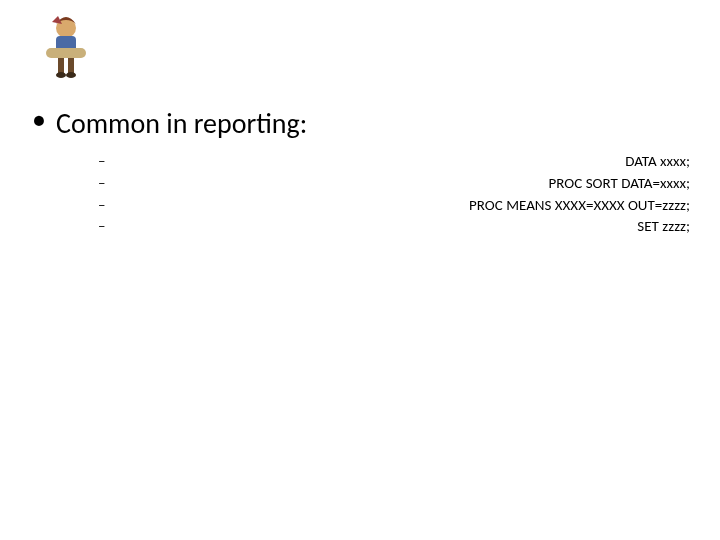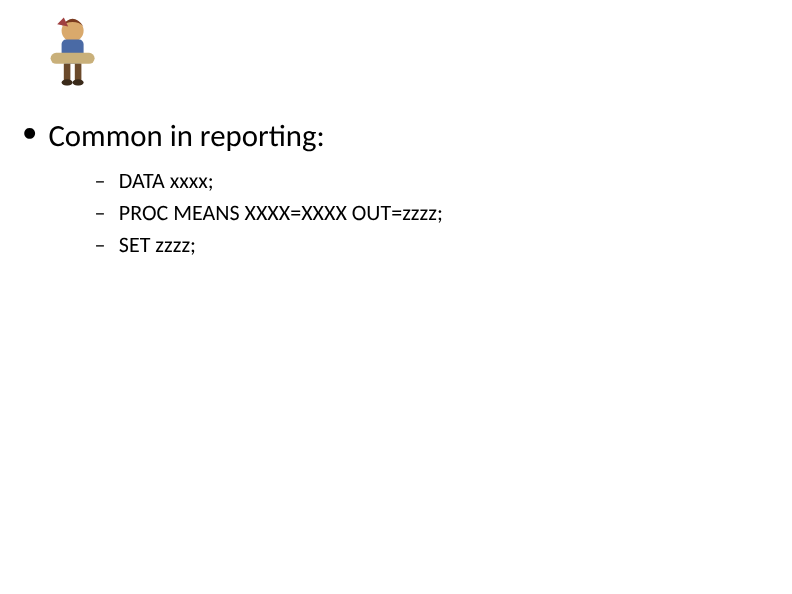--- a/index.html
+++ b/index.html
@@ -31,21 +31,21 @@
     left: 0;
     right: 0;
     text-align: center;
     font-size: 38px;
     font-weight: 400;
     letter-spacing: 0.5px;
   }
   .body {
     position: absolute;
     top: 106px;
-    left: 16px;
+    left: 28px;
     right: 30px;
   }
   .lvl1 {
     font-size: 28px;
     margin: 0 0 10px 0;
     padding-left: 28px;
     position: relative;
   }
   .lvl1::before {
     content: "•";
@@ -54,24 +54,25 @@
     top: 0;
     font-size: 28px;
     line-height: 1;
   }
   .lvl2-list {
     margin: 0;
     padding: 0 0 0 70px;
     list-style: none;
   }
   .lvl2 {
-    font-size: 20px;
+    font-size: 15px;
     line-height: 1.45;
     position: relative;
     padding-left: 22px;
+    text-align: right;
   }
   .lvl2::before {
     content: "–";
     position: absolute;
     left: 0;
     top: 0;
   }
 </style>
 </head>
 <body>
@@ -90,18 +91,19 @@
       <ellipse cx="23" cy="61" rx="5" ry="3" fill="#3a2a1a"></ellipse>
       <ellipse cx="33" cy="61" rx="5" ry="3" fill="#3a2a1a"></ellipse>
     </svg>
   </div>
 
 
   <div class="body">
     <p class="lvl1">Common in reporting:</p>
     <ul class="lvl2-list">
       <li class="lvl2">DATA xxxx;</li>
+      <li class="lvl2">PROC SORT DATA=xxxx;</li>
       <li class="lvl2">PROC MEANS XXXX=XXXX OUT=zzzz;</li>
       <li class="lvl2">SET zzzz;</li>
     </ul>
   </div>
 
 </div>
 
 </body></html>

